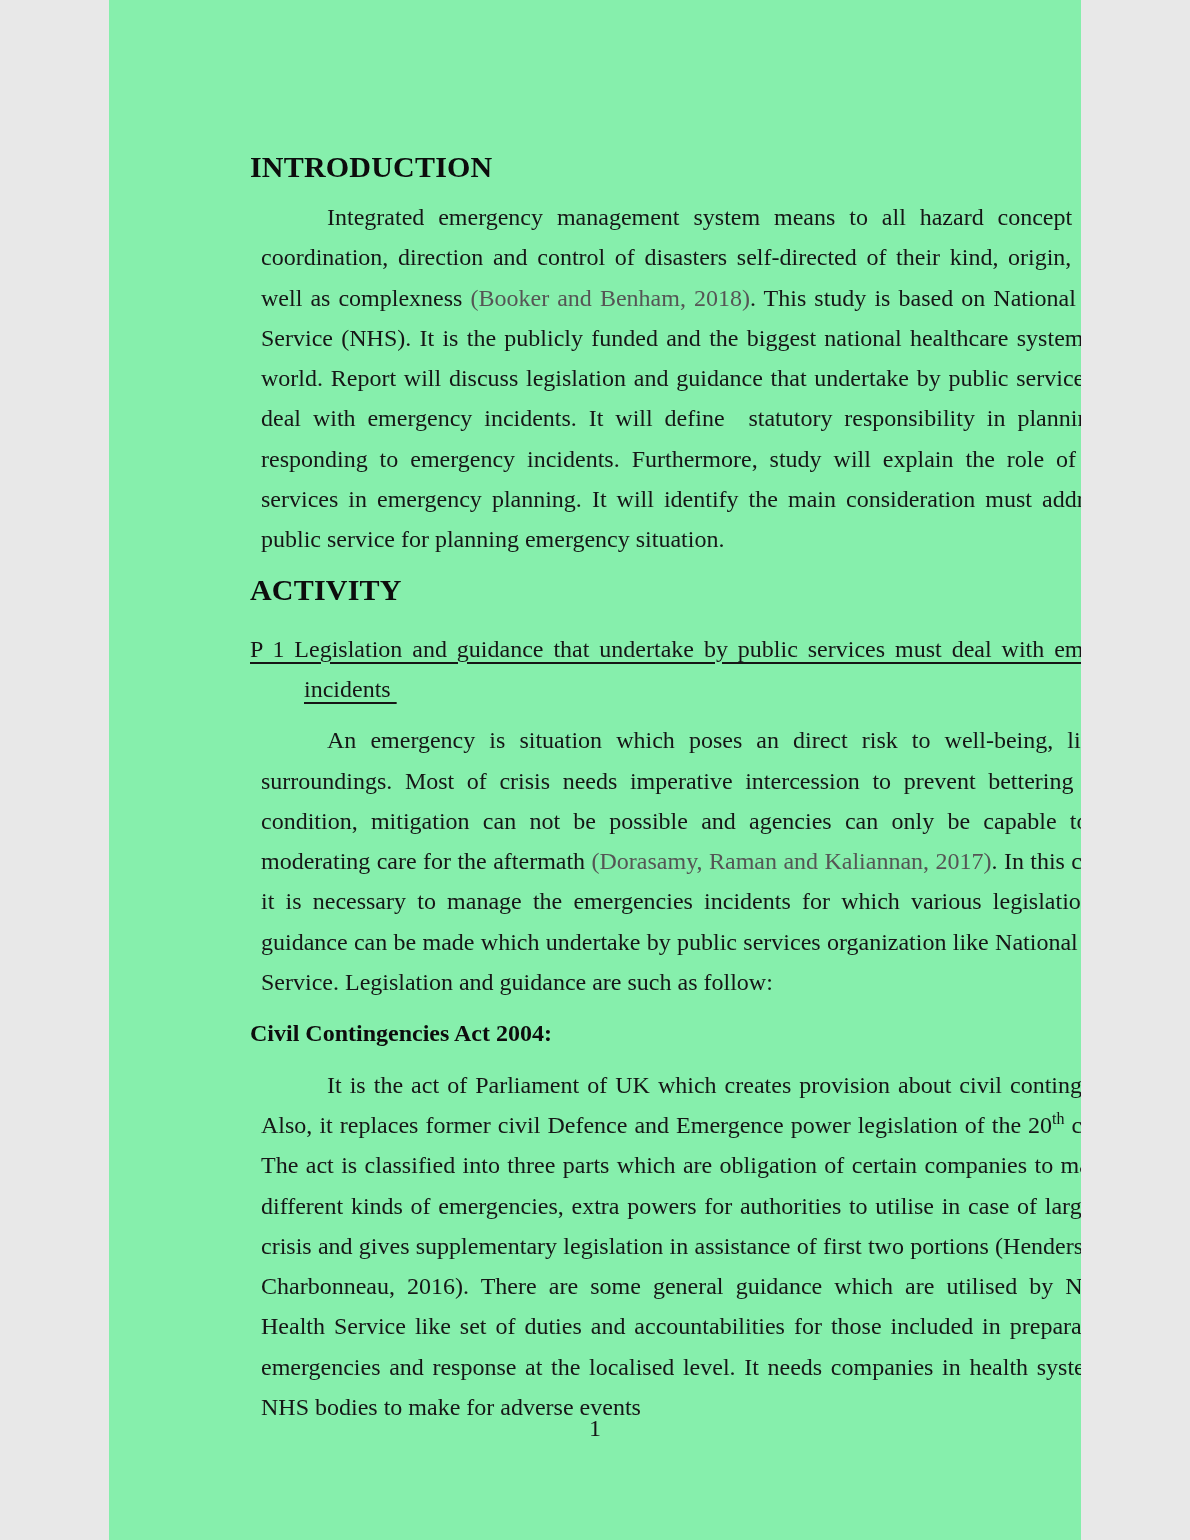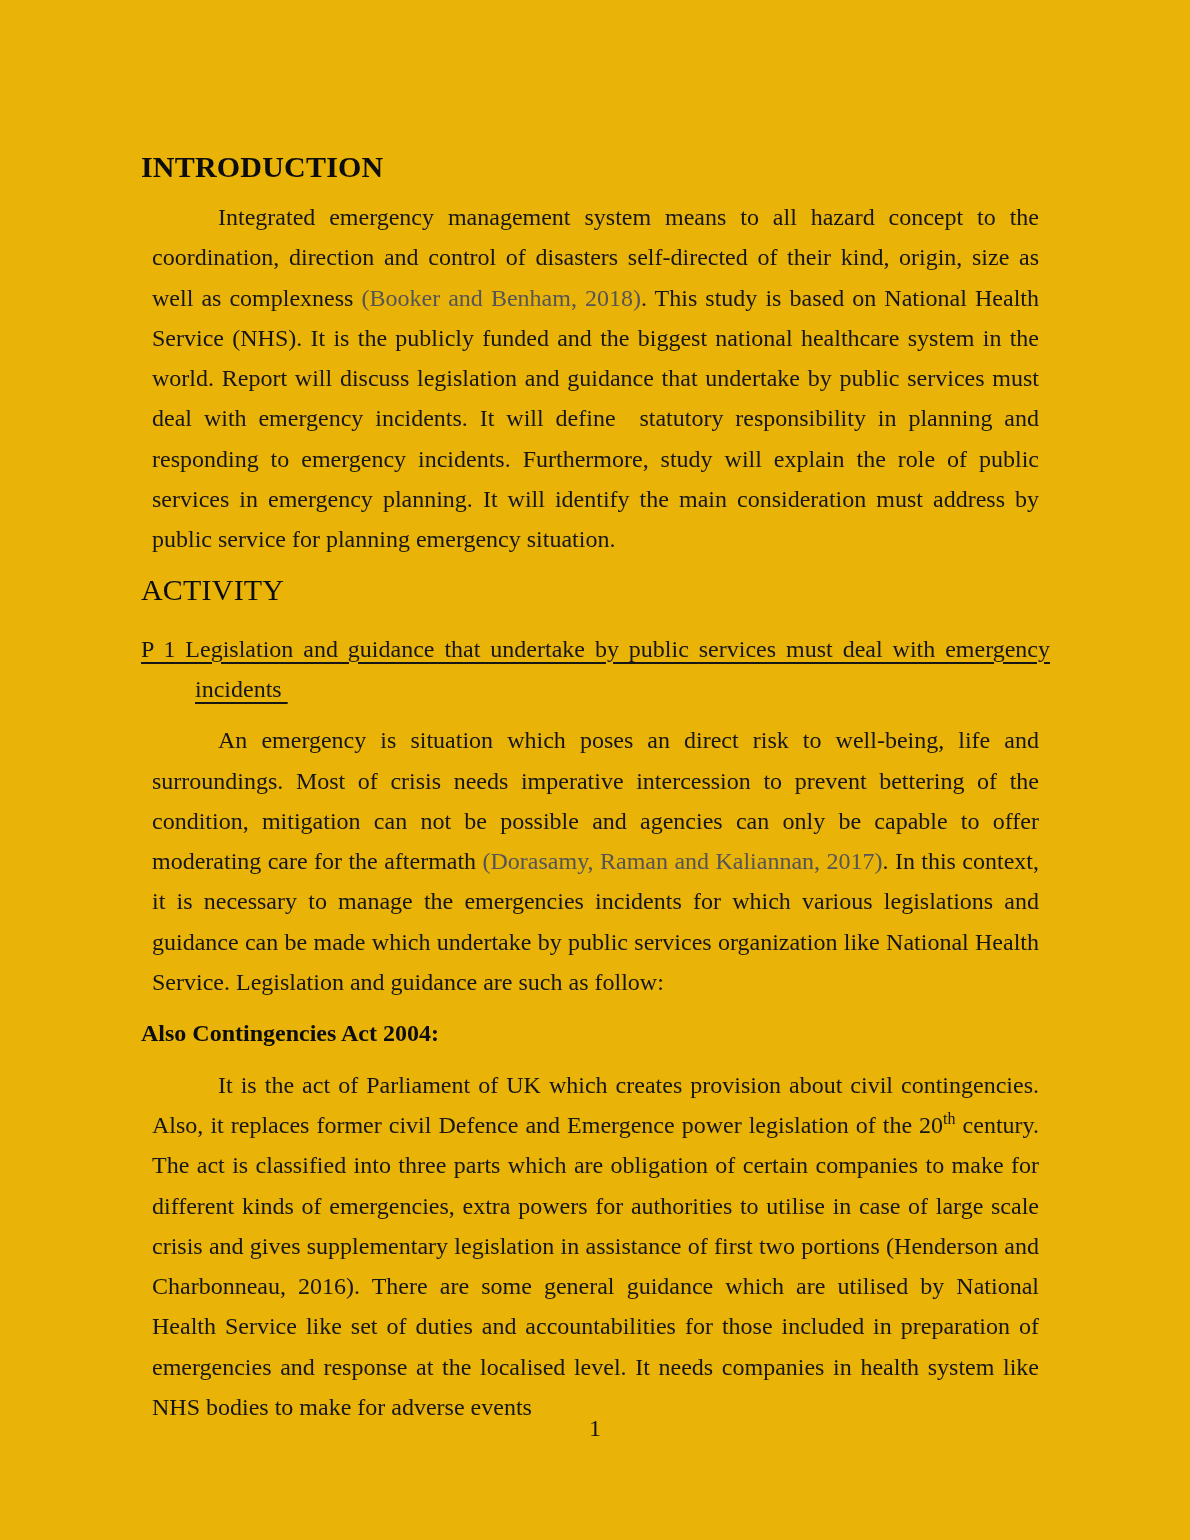--- a/index.html
+++ b/index.html
@@ -1,44 +1,45 @@
 <!DOCTYPE html>
 <html><head>
 <meta charset="utf-8">
 <style>
   html, body { margin: 0; padding: 0; background: #e8e8e8; }
   .page {
     position: relative;
-    width: 1190px;
+    width: 960px;
     height: 1540px;
     margin: 0 auto;
-    background: #eab308;
+    background: #86efac;
     font-family: "Liberation Serif", "DejaVu Serif", serif;
     color: #161616;
     overflow: hidden;
+    padding-left: 12px;
   }
   .content {
     position: absolute;
     left: 141px;
     top: 148px;
     width: 909px;
   }
   h1.doc-h1 {
     margin: 0 0 10px 0;
     font-size: 30px;
     line-height: 38px;
     font-weight: bold;
     color: #0d0d0d;
     letter-spacing: 0.2px;
   }
   h2.doc-h2 {
     margin: 5px 0 20px 0;
     font-size: 30px;
     line-height: 38px;
-    font-weight: normal;
+    font-weight: bold;
     color: #0d0d0d;
     letter-spacing: 0.2px;
   }
   h3.doc-h3 {
     margin: 0;
     font-size: 24px;
     line-height: 40.3px;
     font-weight: normal;
     text-align: justify;
     text-decoration: underline;
@@ -85,20 +86,20 @@
     <h1 class="doc-h1">INTRODUCTION</h1>
 
     <p class="body indent"><span>Integrated emergency management system means to all hazard concept to the coordination, direction and control of disasters self-directed of their kind, origin, size as well as complexness </span><span class="run-citation">(Booker and Benham, 2018)</span><span>. This study is based on National Health Service (NHS). It is the publicly funded and the biggest national healthcare system in the world. Report will discuss legislation and guidance that undertake by public services must deal with emergency incidents. It will define&nbsp; statutory responsibility in planning and responding to emergency incidents. Furthermore, study will explain the role of public services in emergency planning. It will identify the main consideration must address by public service for planning emergency situation.</span></p>
 
     <h2 class="doc-h2">ACTIVITY</h2>
 
     <h3 class="doc-h3">P 1 Legislation and guidance that undertake by public services must deal with emergency incidents&nbsp;</h3>
 
     <p class="body indent"><span>An emergency is situation which poses an direct risk to well-being, life and surroundings. Most of crisis needs imperative intercession to prevent bettering of the condition, mitigation can not be possible and agencies can only be capable to offer moderating care for the aftermath </span><span class="run-citation">(Dorasamy, Raman and Kaliannan, 2017)</span><span>. In this context, it is necessary to manage the emergencies incidents for which various legislations and guidance can be made which undertake by public services organization like National Health Service. Legislation and guidance are such as follow:</span></p>
 
-    <p class="bold-line">Also Contingencies Act 2004:</p>
+    <p class="bold-line">Civil Contingencies Act 2004:</p>
 
     <p class="body indent"><span>It is the act of Parliament of UK which creates provision about civil contingencies. Also, it replaces former civil Defence and Emergence power legislation of the 20</span><sup class="run-superscript">th</sup><span> century. The act is classified into three parts which are obligation of certain companies to make for different kinds of emergencies, extra powers for authorities to utilise in case of large scale crisis and gives supplementary legislation in assistance of first two portions (Henderson and Charbonneau, 2016). There are some general guidance which are utilised by National Health Service like set of duties and accountabilities for those included in preparation of emergencies and response at the localised level. It needs companies in health system like NHS bodies to make for adverse events</span></p>
 
   </div>
 
   <div class="page-number">1</div>
 </div>
 
 </body></html>

